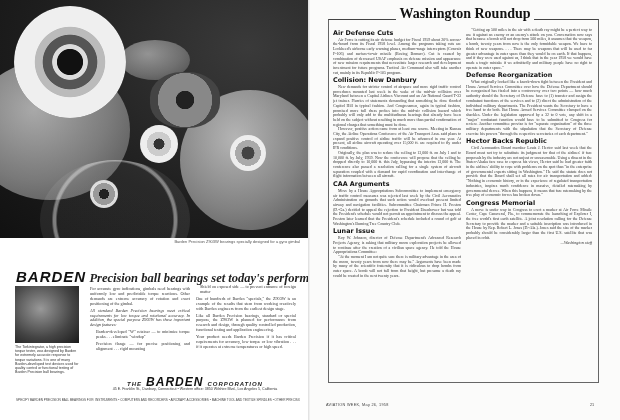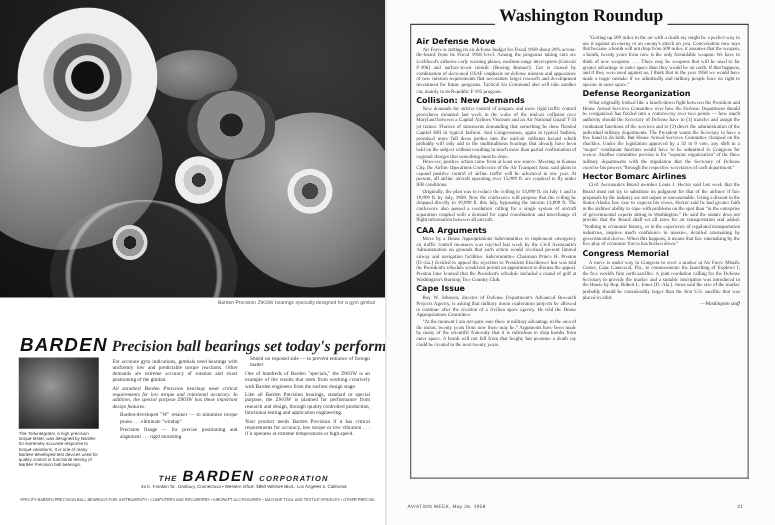--- a/index.html
+++ b/index.html
@@ -86,38 +86,38 @@
 
 <div class="gutter"></div>
 
 <div class="page-right"></div>
 <div class="wr-box"></div>
 <div class="wr-title">
   <span>Washington Roundup</span>
 </div>
 
 <div class="rcol" style="left:333px;top:28px;width:128px;height:350px;overflow:hidden;">
-  <h3>Air Defense Move</h3>
+  <h3>Air Defense Cuts</h3>
   <p>Air Force is cutting its air defense budget for Fiscal 1959 about 20% across-the-board from its Fiscal 1958 level. Among the programs taking cuts are Lockheed's airborne early warning planes, medium-range interceptors (Convair F-106) and surface-to-air missile (Boeing Bomarc). Cut is caused by combination of decreased USAF emphasis on defense mission and appearance of new mission requirements that necessitate larger research and development investment for future programs. Tactical Air Command also will take another cut, mainly in its Republic F-105 program.</p>
-  <h3>Collision: New Demands</h3>
+  <h3>Collision: New Danbury</h3>
   <p>New demands for stricter control of airspace and more rigid traffic control procedures mounted last week in the wake of the mid-air collision over Maryland between a Capital Airlines Viscount and an Air National Guard T-33 jet trainer. Flurries of statements demanding that something be done flooded Capitol Hill in typical fashion. And Congressmen, again in typical fashion, promised more full dress probes into the mid-air collision hazard which probably will only add to the multitudinous hearings that already have been held on the subject without resulting in much more than partial confirmation of regional charges that something must be done.</p>
   <p>However, positive action came from at least one source. Meeting in Kansas City, the Airline Operations Conference of the Air Transport Assn. said plans to expand positive control of airline traffic will be advanced in one year. At present, all airline aircraft operating over 15,000 ft. are required to fly under IFR conditions.</p>
   <p>Originally, the plan was to reduce the ceiling to 13,000 ft. on July 1 and to 10,000 ft. by July, 1959. Now the conference will propose that the ceiling be dropped directly to 10,000 ft. this July, bypassing the interim 13,000 ft. The conference also passed a resolution calling for a single system of aircraft separation coupled with a demand for rapid coordination and interchange of flight information between all aircraft.</p>
   <h3>CAA Arguments</h3>
   <p>Move by a House Appropriations Subcommittee to implement emergency air traffic control measures was rejected last week by the Civil Aeronautics Administration on grounds that such action would overload present limited airway and navigation facilities. Subcommittee Chairman Prince H. Preston (D.-Ga.) decided to appeal the rejection to President Eisenhower but was told the President's schedule would not permit an appointment to discuss the appeal. Preston later learned that the President's schedule included a round of golf at Washington's Burning Tree Country Club.</p>
-  <h3>Cape Issue</h3>
+  <h3>Lunar Issue</h3>
   <p>Roy W. Johnson, director of Defense Department's Advanced Research Projects Agency, is asking that military moon exploration projects be allowed to continue after the creation of a civilian space agency. He told the House Appropriations Committee:</p>
   <p>"At the moment I am not quite sure there is military advantage in the area of the moon, twenty years from now there may be." Arguments have been made by many of the scientific fraternity that it is ridiculous to drop bombs from outer space. A bomb will not fall from that height, but presume a death ray could be created in the next twenty years.</p>
 </div>
 
 <div class="rcol" style="left:466px;top:28px;width:126px;height:350px;overflow:hidden;">
   <p>"Getting up 500 miles in the air with a death ray might be a perfect way to use it against an enemy or an enemy's attack on you. Conversation now says that because a bomb will not drop from 500 miles, it assumes that the weapon, a bomb, twenty years from now is the only formidable weapon. We have to think of new weapons. . . . There may be weapons that will be used to far greater advantage in outer space than they would be on earth. If that happens, and if they were used against us, I think that in the year 1958 we would have made a tragic mistake if we admittedly and military people have no right to operate in outer space."</p>
   <h3>Defense Reorganization</h3>
   <p>What originally looked like a knock-down fight between the President and House Armed Services Committee over how the Defense Department should be reorganized has fizzled into a controversy over two points — how much authority should the Secretary of Defense have to (1) transfer and assign the combatant functions of the services and to (2) direct the administration of the individual military departments. The President wants the Secretary to have a free hand to do both. But House Armed Services Committee clamped on the shackles. Under the legislation approved by a 32 to 0 vote, any shift in a "major" combatant function would have to be submitted to Congress for review. Another committee proviso is for "separate organization" of the three military departments with the stipulation that the Secretary of Defense exercise his powers "through the respective secretaries of each department."</p>
-  <h3>Hector Bomarc Airlines</h3>
+  <h3>Hector Backs Republic</h3>
   <p>Civil Aeronautics Board member Louis J. Hector said last week that the Board must not try to substitute its judgment for that of the airlines' if fare proposals by the industry are not unjust or unreasonable. Using a dissent in the States-Alaska fare case to express his views, Hector said he had greater faith in the airlines' ability to cope with problems on the spot than "in the enterprise of governmental experts sitting in Washington." He said the statute does not provide that the Board shall set all rates for air transportation and added: "Nothing in economic history, or in the experience of regulated transportation industries, inspires much confidence in massive, detailed ratemaking by governmental decree. When this happens, it means that fare ratemaking by the free play of economic forces has broken down."</p>
   <h3>Congress Memorial</h3>
   <p>A move is under way in Congress to erect a marker at Air Force Missile Center, Cape Canaveral, Fla., to commemorate the launching of Explorer I, the free world's first earth satellite. A joint resolution calling for the Defense Secretary to provide the marker and a suitable inscription was introduced in the House by Rep. Robert L. Jones (D.-Ala.). Jones said the size of the marker probably should be considerably larger than the first U.S. satellite that was placed in orbit.</p>
   <div class="sig">—Washington staff</div>
 </div>
 
 <div class="foot-left">AVIATION WEEK, May 26, 1958</div>
 <div class="foot-right">21</div>
 
 </body></html>

